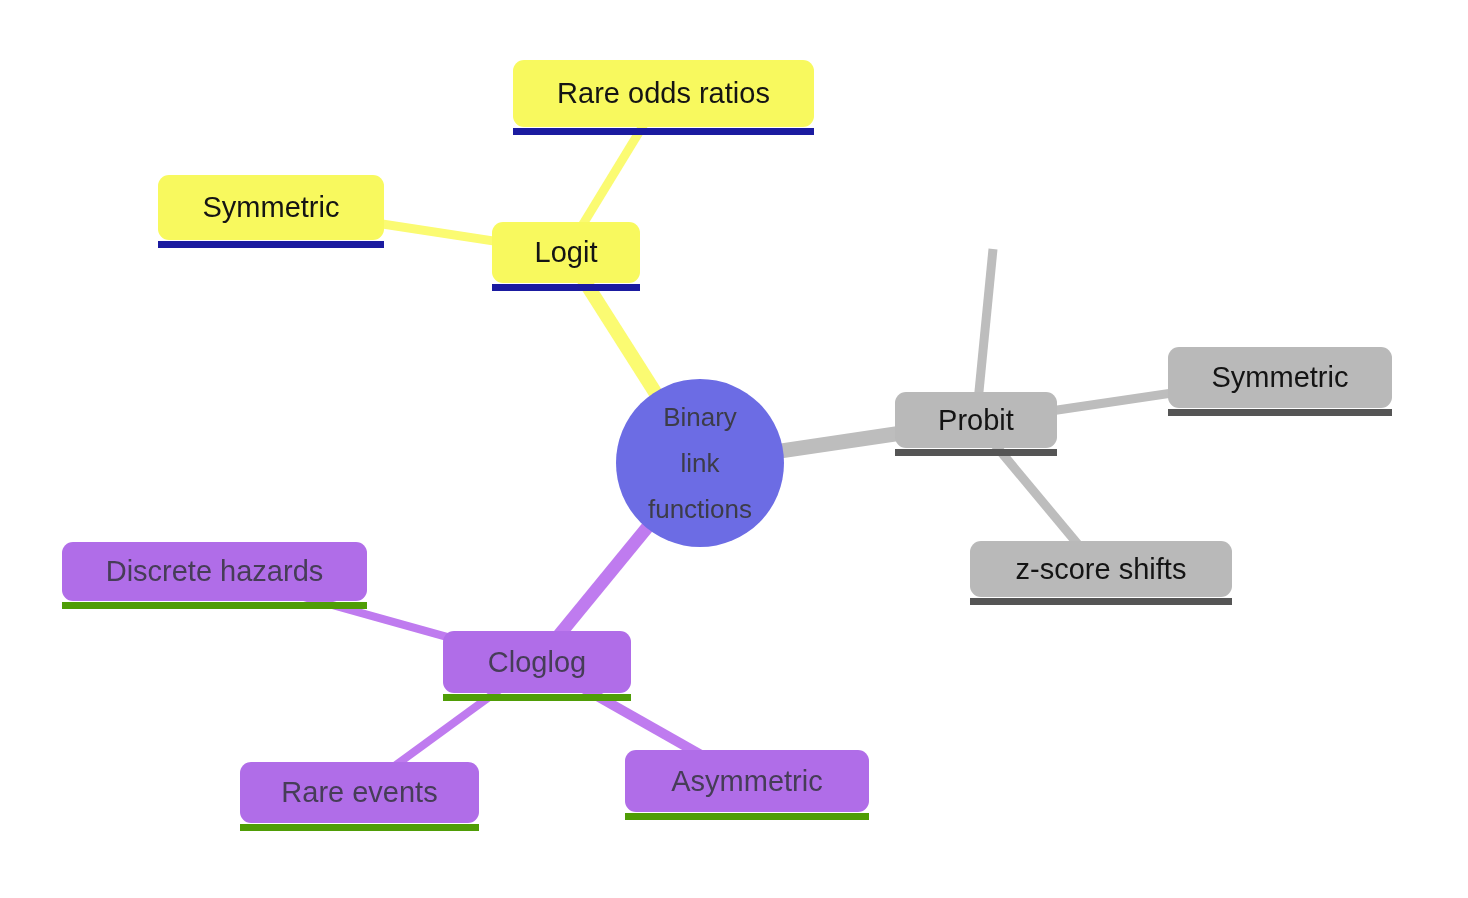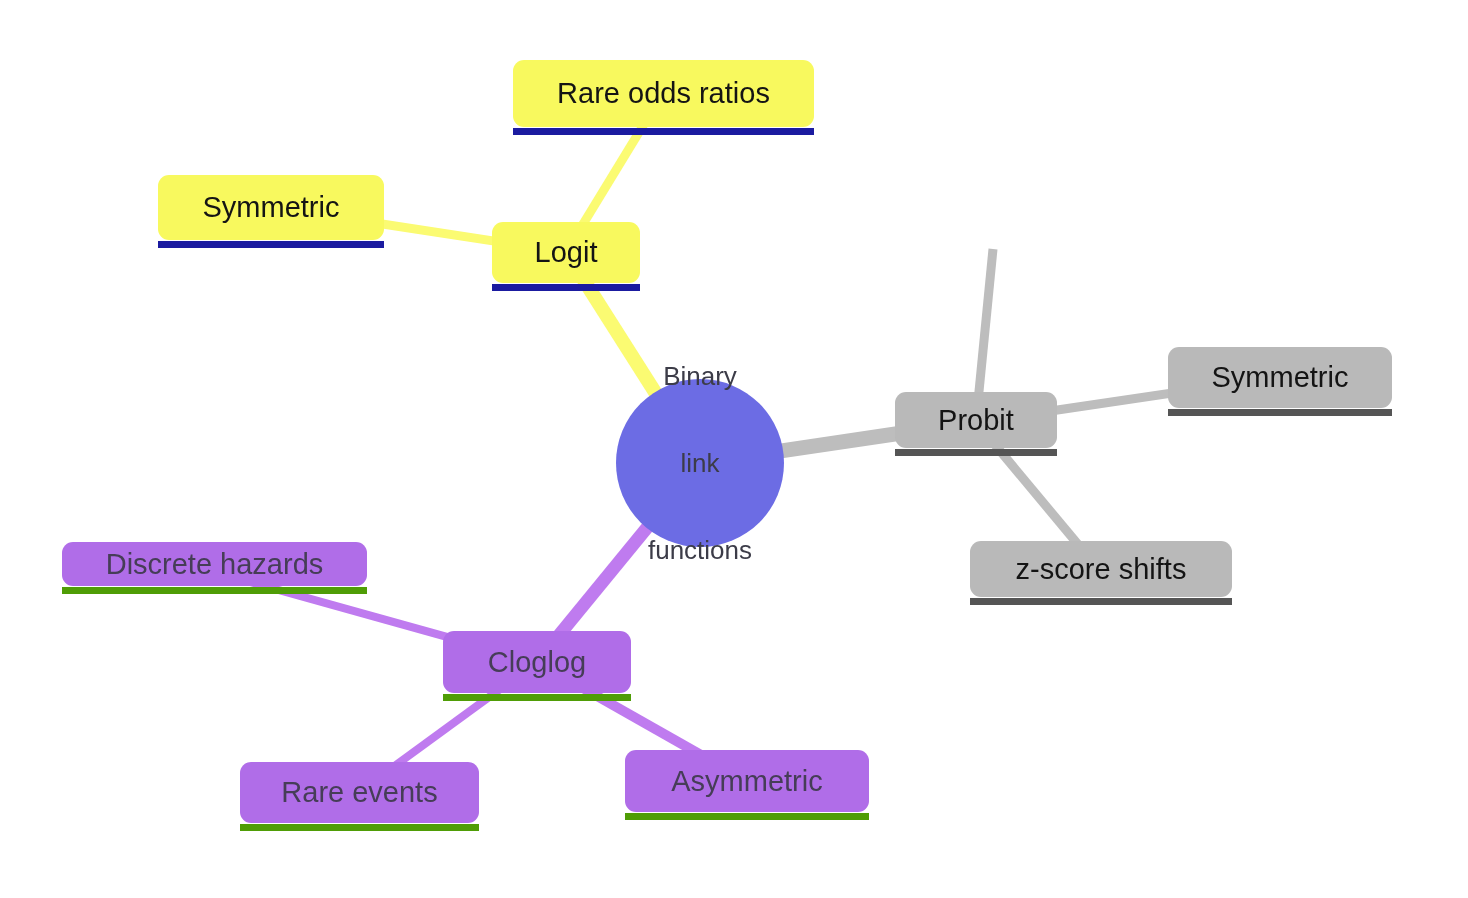--- a/index.html
+++ b/index.html
@@ -60,32 +60,31 @@
     border-radius: 50%;
     background: #6C6CE4;
     color: #3C3C48;
     display: flex;
     flex-direction: column;
     align-items: center;
     justify-content: center;
     font-size: 26px;
     line-height: 46px;
     text-align: center;
-    gap: 41px;
   }
   
   .n-easy      { left: 513px;  top: 60px;  width: 301px; height: 67px; }
   .n-sym-y     { left: 158px;  top: 175px; width: 226px; height: 65px; }
   .n-logit     { left: 492px;  top: 222px; width: 148px; height: 61px; }
   .n-latent    { left: 856px;  top: 216px; width: 274px; height: 67px; }
   .n-sym-g     { left: 1168px; top: 347px; width: 224px; height: 61px; }
   .n-probit    { left: 895px;  top: 392px; width: 162px; height: 56px; }
   .n-zscore    { left: 970px;  top: 541px; width: 262px; height: 56px; }
   .n-cloglog   { left: 443px;  top: 631px; width: 188px; height: 62px; }
-  .n-discrete  { left: 62px;   top: 542px; width: 305px; height: 44px; }
+  .n-discrete  { left: 62px;   top: 542px; width: 305px; height: 59px; }
   .n-rare      { left: 240px;  top: 762px; width: 239px; height: 61px; }
   .n-asym      { left: 625px;  top: 750px; width: 244px; height: 62px; }
 </style>
 </head>
 <body>
 
 <div class="canvas">
 
   <svg class="edges" viewBox="0 0 1468 898" xmlns="http://www.w3.org/2000/svg">
 

